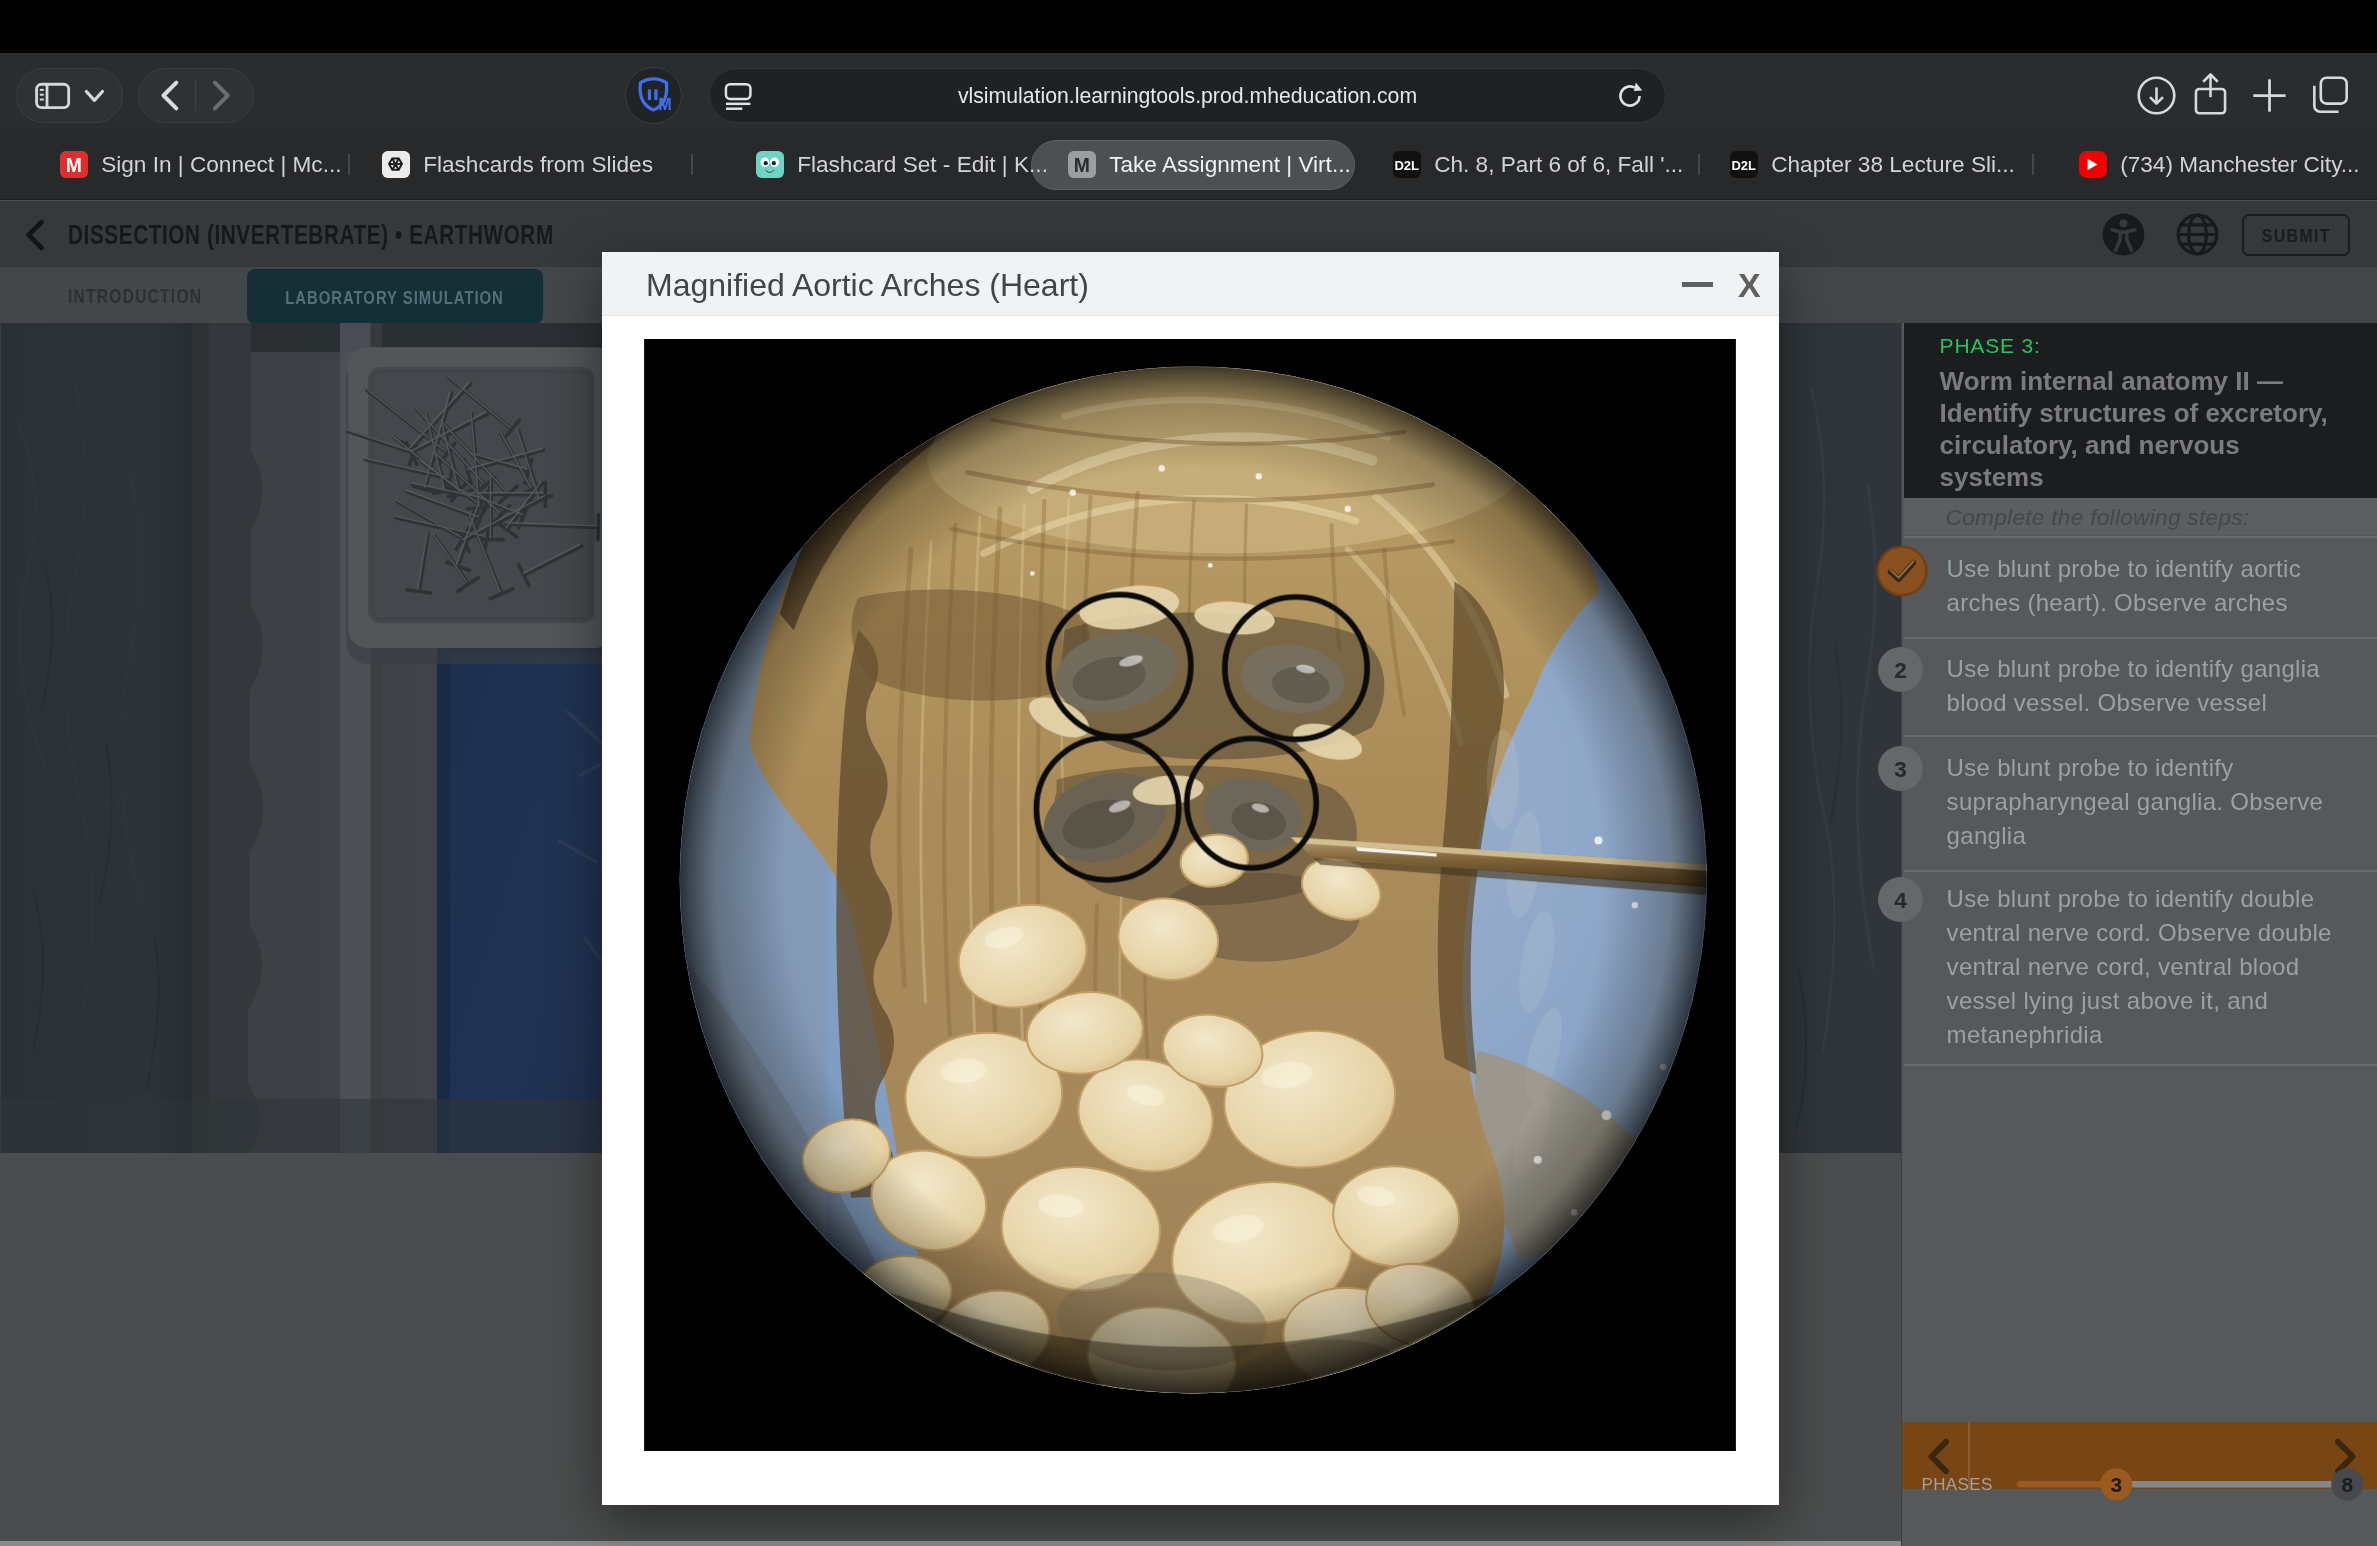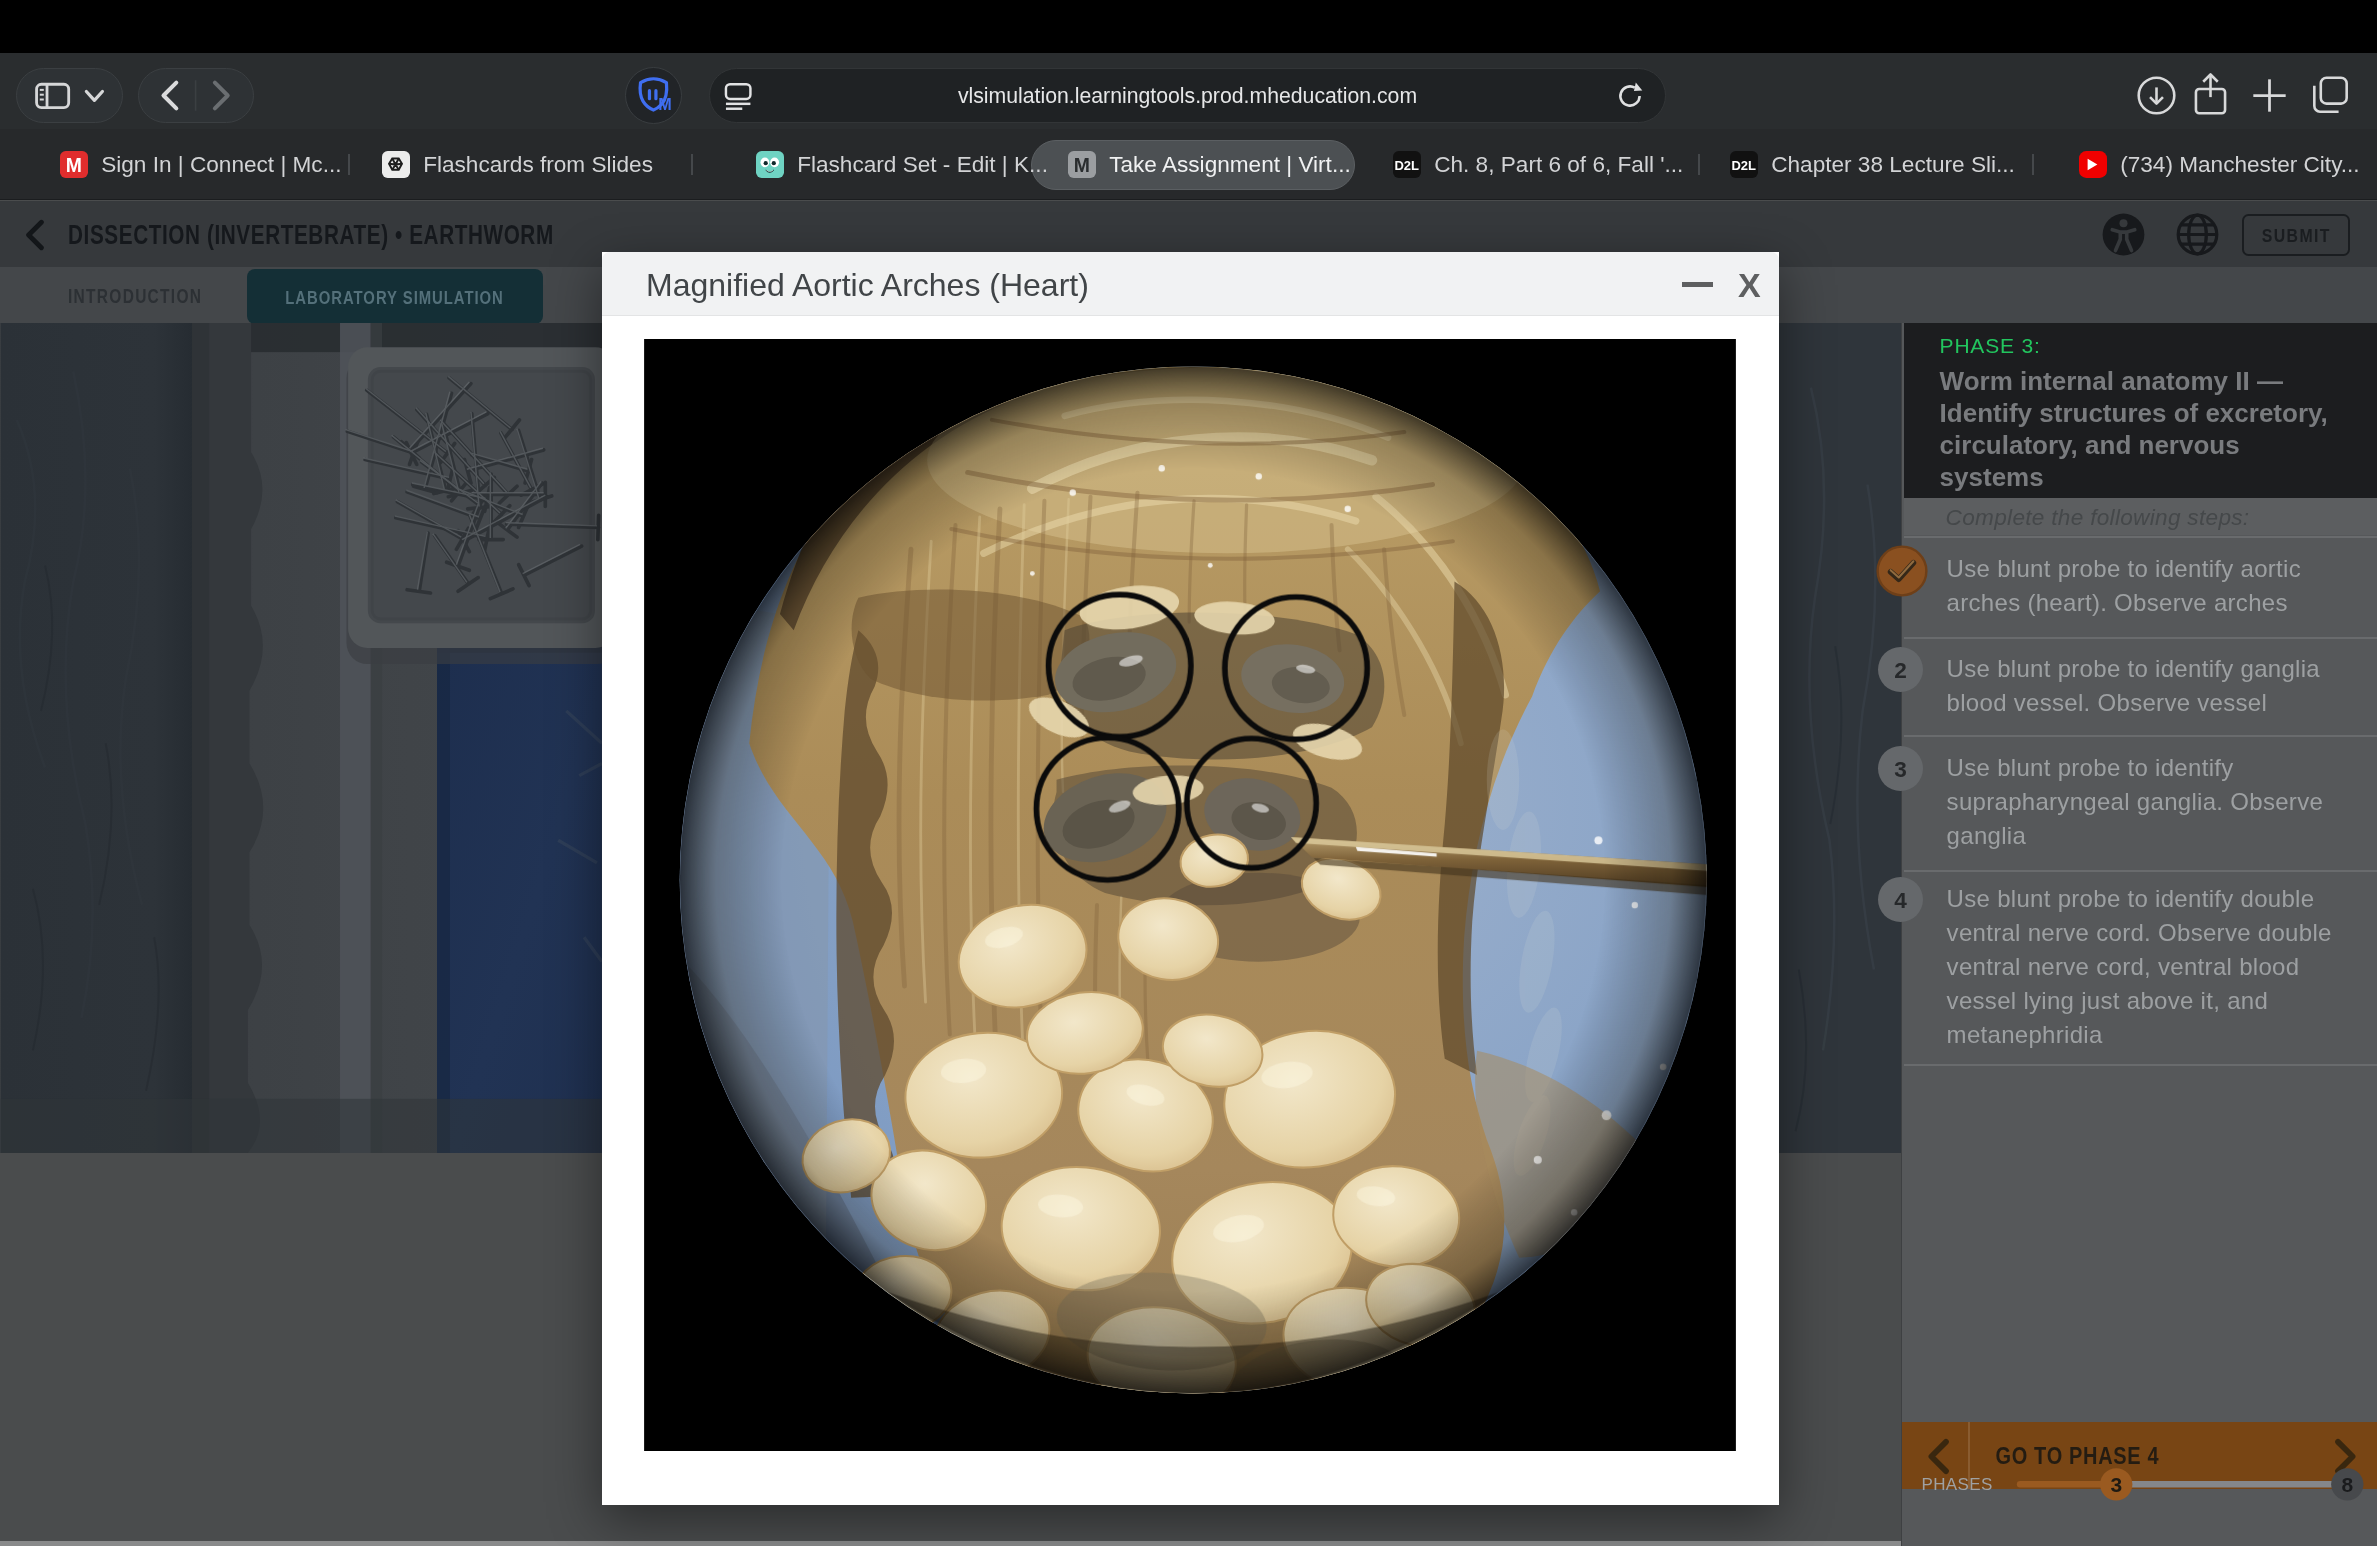--- a/index.html
+++ b/index.html
@@ -345,21 +345,20 @@
   <div class="stepc" style="left:-24px;top:423px;width:45px;height:45px;line-height:47px;font-size:22.6px;">3</div>
   <div class="stepc" style="left:-24px;top:554px;width:45px;height:45px;line-height:47px;font-size:22.6px;">4</div>
   <svg style="position:absolute;left:-26px;top:222px;" width="52" height="52" viewBox="0 0 64 64">
     <circle cx="32" cy="32" r="30" fill="#8a5020"></circle>
     <circle cx="32" cy="32" r="30" fill="none" stroke="#6e3f18" stroke-width="3"></circle>
     <path d="M18 33 L28 42 L46 22" fill="none" stroke="#342718" stroke-width="7" stroke-linecap="round" stroke-linejoin="round"></path>
     <path d="M18 31 L28 40 L46 20" fill="none" stroke="#a87c48" stroke-width="2.5" stroke-linecap="round" stroke-linejoin="round" opacity="0.8"></path>
   </svg>
   <div id="gotop">
     <div class="vdiv"></div>
-    <div class="lbl"><span>GO TO PHASE 4</span></div>
     <svg style="position:absolute;left:18px;top:14.6px;" width="39" height="39" viewBox="0 0 48 48">
         <path d="M32 6 L14 24 L32 42" fill="none" stroke="#39270f" stroke-width="7" stroke-linecap="round" stroke-linejoin="round"></path>
       </svg>
     <svg style="position:absolute;left:423px;top:14.6px;" width="39" height="39" viewBox="0 0 48 48">
         <path d="M16 6 L34 24 L16 42" fill="none" stroke="#39270f" stroke-width="7" stroke-linecap="round" stroke-linejoin="round"></path>
       </svg>
   </div>
   <div id="phasesrow">
     <div id="phaseslbl">PHASES</div>
     <svg style="position:absolute;left:110px;top:0;" width="366px" height="57" viewBox="0 0 453 70">

